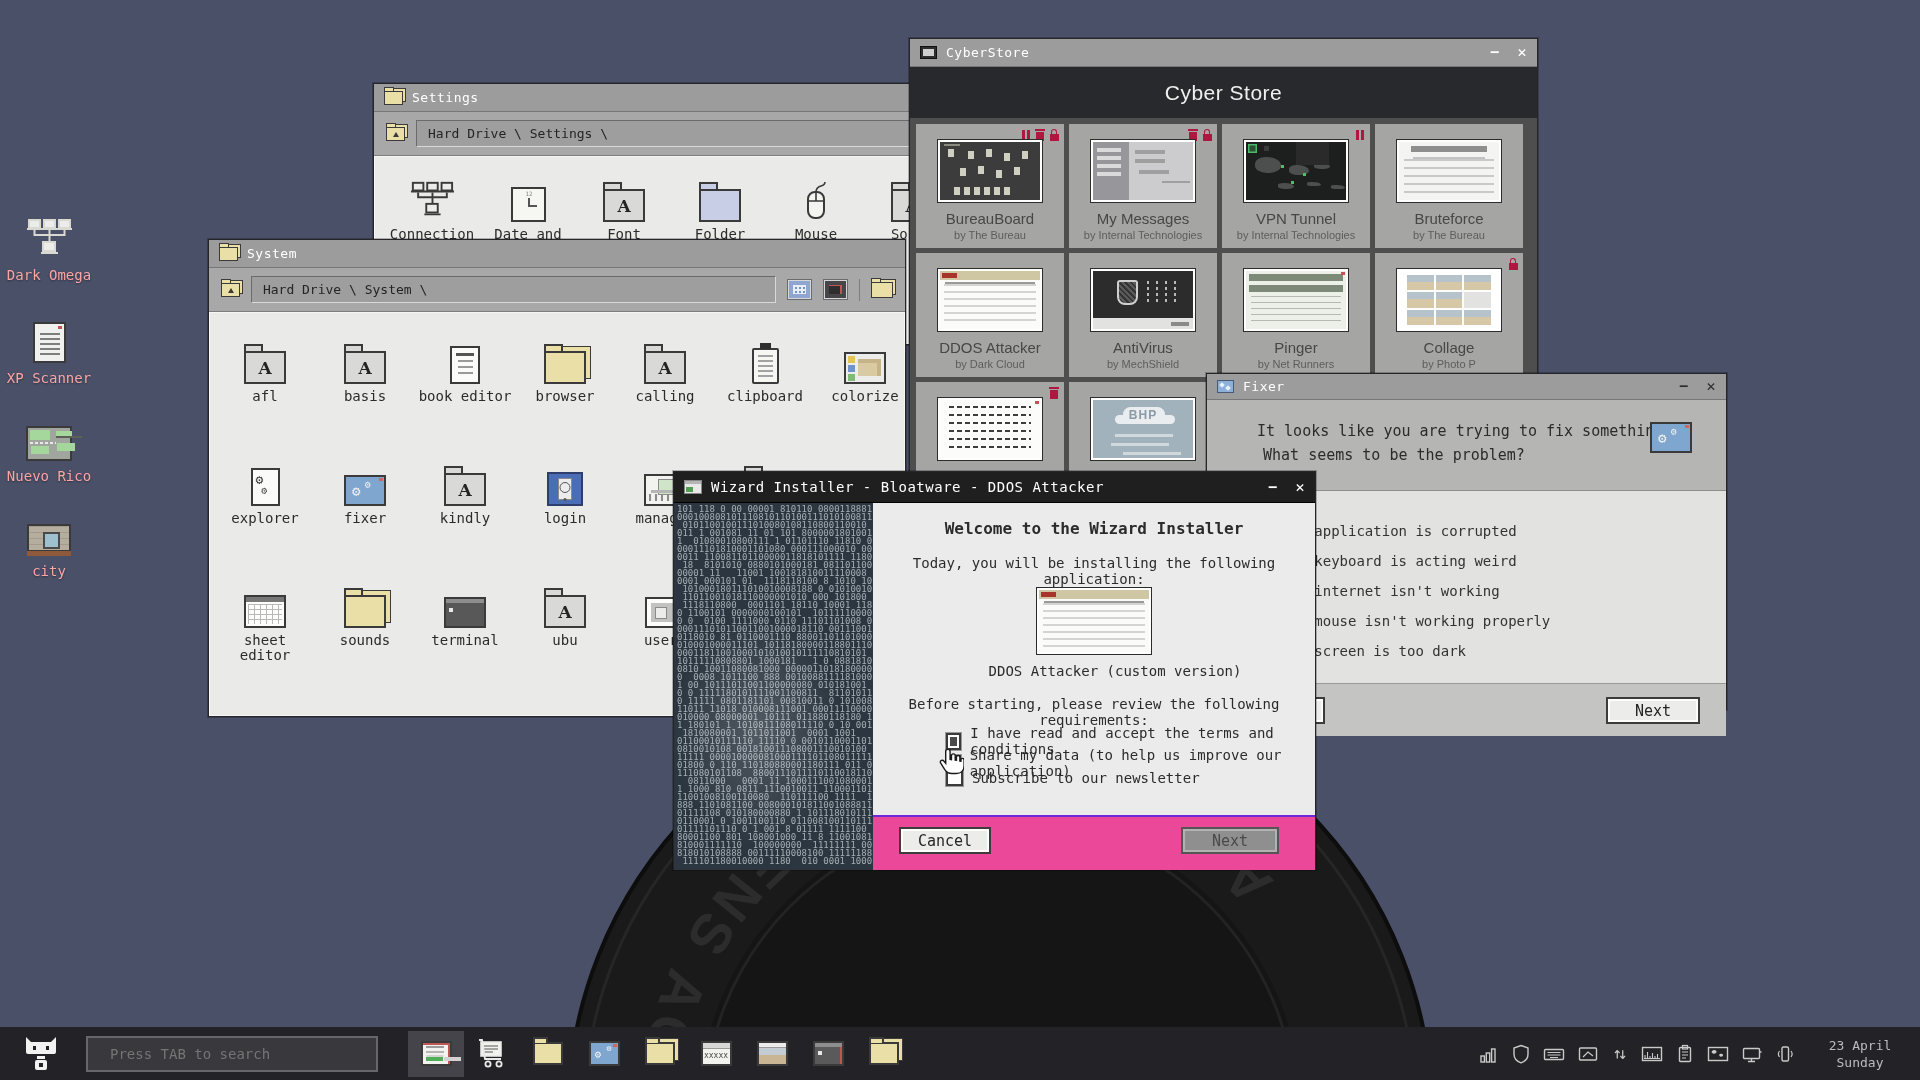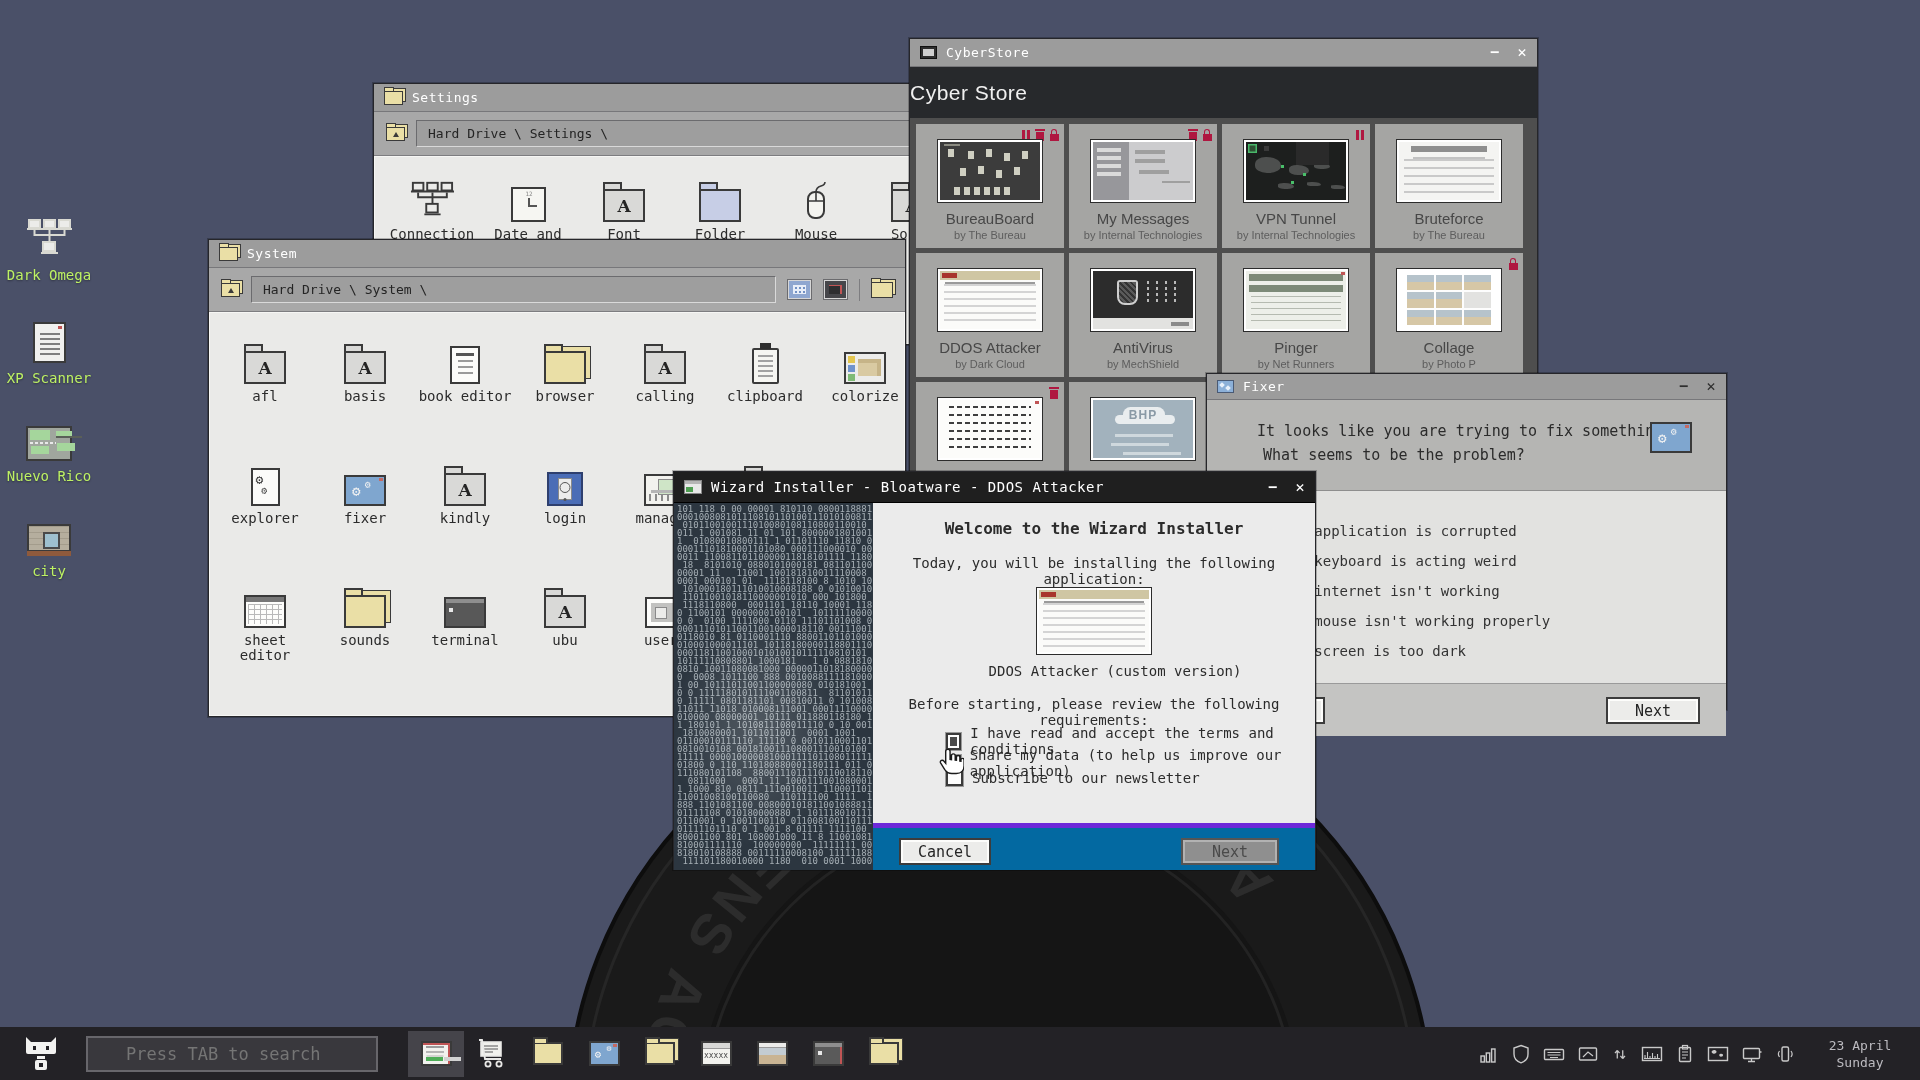--- a/index.html
+++ b/index.html
@@ -76,24 +76,24 @@
   .ic-scan::after { content:""; position:absolute; right:2px; top:2px; width:4px; height:3px; background:#c05555; }
   .ic-map { position:relative; width:46px; height:35px; background:#a0a69e; border:2px solid #3a3a3a; }
   .ic-map::before { content:""; position:absolute; left:2px; top:2px; width:20px; height:10px; background:#a5d69c; box-shadow:0 15px 0 -1px #a5d69c, 26px 12px 0 -1px #a5d69c, 24px -1px 0 -2px #a5d69c; }
   .ic-map::after { content:""; position:absolute; left:2px; top:14px; width:26px; height:2px; background:repeating-linear-gradient(90deg,#e8e8e8 0 3px, transparent 3px 5px); box-shadow:26px -6px 0 #5a5f58; }
   .ic-city { position:relative; width:44px; height:32px; background:#b5ae9e; border:2px solid #3a3a3a; background-image:repeating-linear-gradient(#a39c8c 0 1px, transparent 1px 6px); }
   .ic-city::before { content:""; position:absolute; left:14px; top:6px; width:13px; height:13px; background:#9ec0cf; border:2px solid #4a4a4a; }
   .ic-city::after { content:""; position:absolute; left:-2px; right:-2px; bottom:-2px; height:5px; background:#96604040; background:#8f5a3c; border-top:1px solid #3a3a3a; }
 
   
   .dicon { position:absolute; width:110px; display:flex; flex-direction:column; align-items:center; gap:7px; }
-  .dicon .dlabel { color:#bef264; font-size:14px; text-shadow:0 1px 2px rgba(0,0,0,.4); }
+  .dicon .dlabel { color:#fca5a5; font-size:14px; text-shadow:0 1px 2px rgba(0,0,0,.4); }
 
   
-  .store-head { height:51px; background:#27292c; display:flex; align-items:center; color:#f0f0f0; font-family:"Liberation Sans",sans-serif; font-size:21px; letter-spacing:.5px; }
+  .store-head { height:51px; background:#27292c; display:flex; align-items:center; justify-content:center; color:#f0f0f0; font-family:"Liberation Sans",sans-serif; font-size:21px; letter-spacing:.5px; }
   .store-grid { background:#4e4e4e; padding:6px; display:grid; grid-template-columns:repeat(4,148px); gap:5px; height:461px; align-content:start; }
   .tile { position:relative; width:148px; height:124px; background:#a5a5a3; }
   .tile .tw { position:absolute; left:50%; transform:translateX(-50%); top:15px; width:106px; height:64px; background:#fff; border:1px solid #2c2c2c; padding:2px; }
   .tile .ti { position:relative; width:100%; height:100%; overflow:hidden; }
   .tile .tname { position:absolute; left:0; right:0; top:86px; text-align:center; font-family:"Liberation Sans",sans-serif; font-size:15px; color:#474747; }
   .tile .tauthor { position:absolute; left:0; right:0; top:105px; text-align:center; font-family:"Liberation Sans",sans-serif; font-size:11px; color:#5d5d5d; }
   .badges { position:absolute; top:5px; right:5px; display:flex; gap:4px; }
   .bdg { position:relative; width:10px; height:12px; }
   .bdg.pause::before { content:""; position:absolute; left:1px; top:1px; width:3px; height:10px; background:#af1740; box-shadow:5px 0 0 #af1740; }
   .bdg.trash::before { content:""; position:absolute; left:1px; top:3px; width:8px; height:9px; background:#af1740; }
@@ -149,27 +149,27 @@
   .wiz .tbar { background:#1f1f1f; border-bottom:1px solid #000; height:31px; font-size:14px; }
   .wiz-body { display:flex; height:367px; }
   .wiz-left { width:199px; background:#2c3640; overflow:hidden; position:relative; }
   .wiz-left pre { font-size:9px; line-height:8px; color:#b9c2c8; letter-spacing:0; padding:2px 3px; opacity:.85; }
   .wiz-left::after { content:""; position:absolute; inset:0; background:radial-gradient(ellipse 60% 45% at 42% 62%, rgba(255,255,255,.18), transparent 70%); }
   .wiz-right { flex:1; background:#ebebeb; position:relative; color:#2b2b2b; }
   .wiz-right .c { position:absolute; left:0; right:0; text-align:center; }
   .cbrow { position:absolute; display:flex; align-items:center; gap:9px; font-size:14px; color:#2b2b2b; }
   .cb { width:17px; height:17px; background:#fdfdfd; border:2px solid #3a3a3a; box-shadow:0 0 0 1px #9a9a9a; position:relative; }
   .cb.checked::before { content:""; position:absolute; inset:2px; background:#4a4a4a; }
-  .wiz-bot { position:absolute; left:0; right:0; bottom:0; height:47px; background:#0369a1; border-top:5px solid #6d28d9; }
+  .wiz-bot { position:absolute; left:0; right:0; bottom:0; height:55px; background:#ec4899; border-top:2px solid #6d28d9; }
   .btn.disabled { background:#8f8f8f; color:#4a4a4a; box-shadow:inset 0 0 0 2px #b2b2b2; border-color:#555; }
 
   
   .taskbar { position:absolute; left:0; right:0; bottom:0; height:53px; background:#232226; display:flex; align-items:center; z-index:50; }
   .tb-search { width:292px; height:36px; margin-left:26px; background:#39383d; border:2px solid #67666b; display:flex; align-items:center; }
-  .tb-search input { width:100%; background:transparent; border:none; outline:none; color:#96959a; font-family:inherit; font-size:17px; padding-left:38px; }
+  .tb-search input { width:100%; background:transparent; border:none; outline:none; color:#96959a; font-family:inherit; font-size:14px; padding-left:22px; }
   .tb-ic { width:56px; height:46px; display:flex; align-items:center; justify-content:center; flex:none; }
   .tb-ic.active { background:#45444a; }
   .tbw { position:relative; width:31px; height:25px; background:#f2f2ee; border:2px solid #3a3a3a; }
   .tbw.prog::before { content:""; position:absolute; left:3px; top:3px; width:18px; height:2px; background:#9a9a9a; box-shadow:0 5px 0 #b5b5b5, 0 9px 0 -0.5px #b5b5b5; }
   .tbw.prog::after { content:""; position:absolute; left:3px; bottom:3px; width:17px; height:4px; background:#4fae58; box-shadow:18px 0 0 #d2d2d2; }
   .tbw.red-dot { box-shadow:inset -2px 2px 0 #c05555; }
   .tbw.xxxx { display:flex; align-items:center; justify-content:center; }
   .tbw.xxxx .px { font-size:8px; color:#4a4a4a; margin-top:3px; }
   .tbw.xxxx::before { content:""; position:absolute; left:0; right:0; top:0; height:5px; background:#d8d8d6; border-bottom:1px solid #9a9a9a; }
   .tbw.pic { background:linear-gradient(180deg,#c3ccd2 0 55%, #c9b493 55%); }

